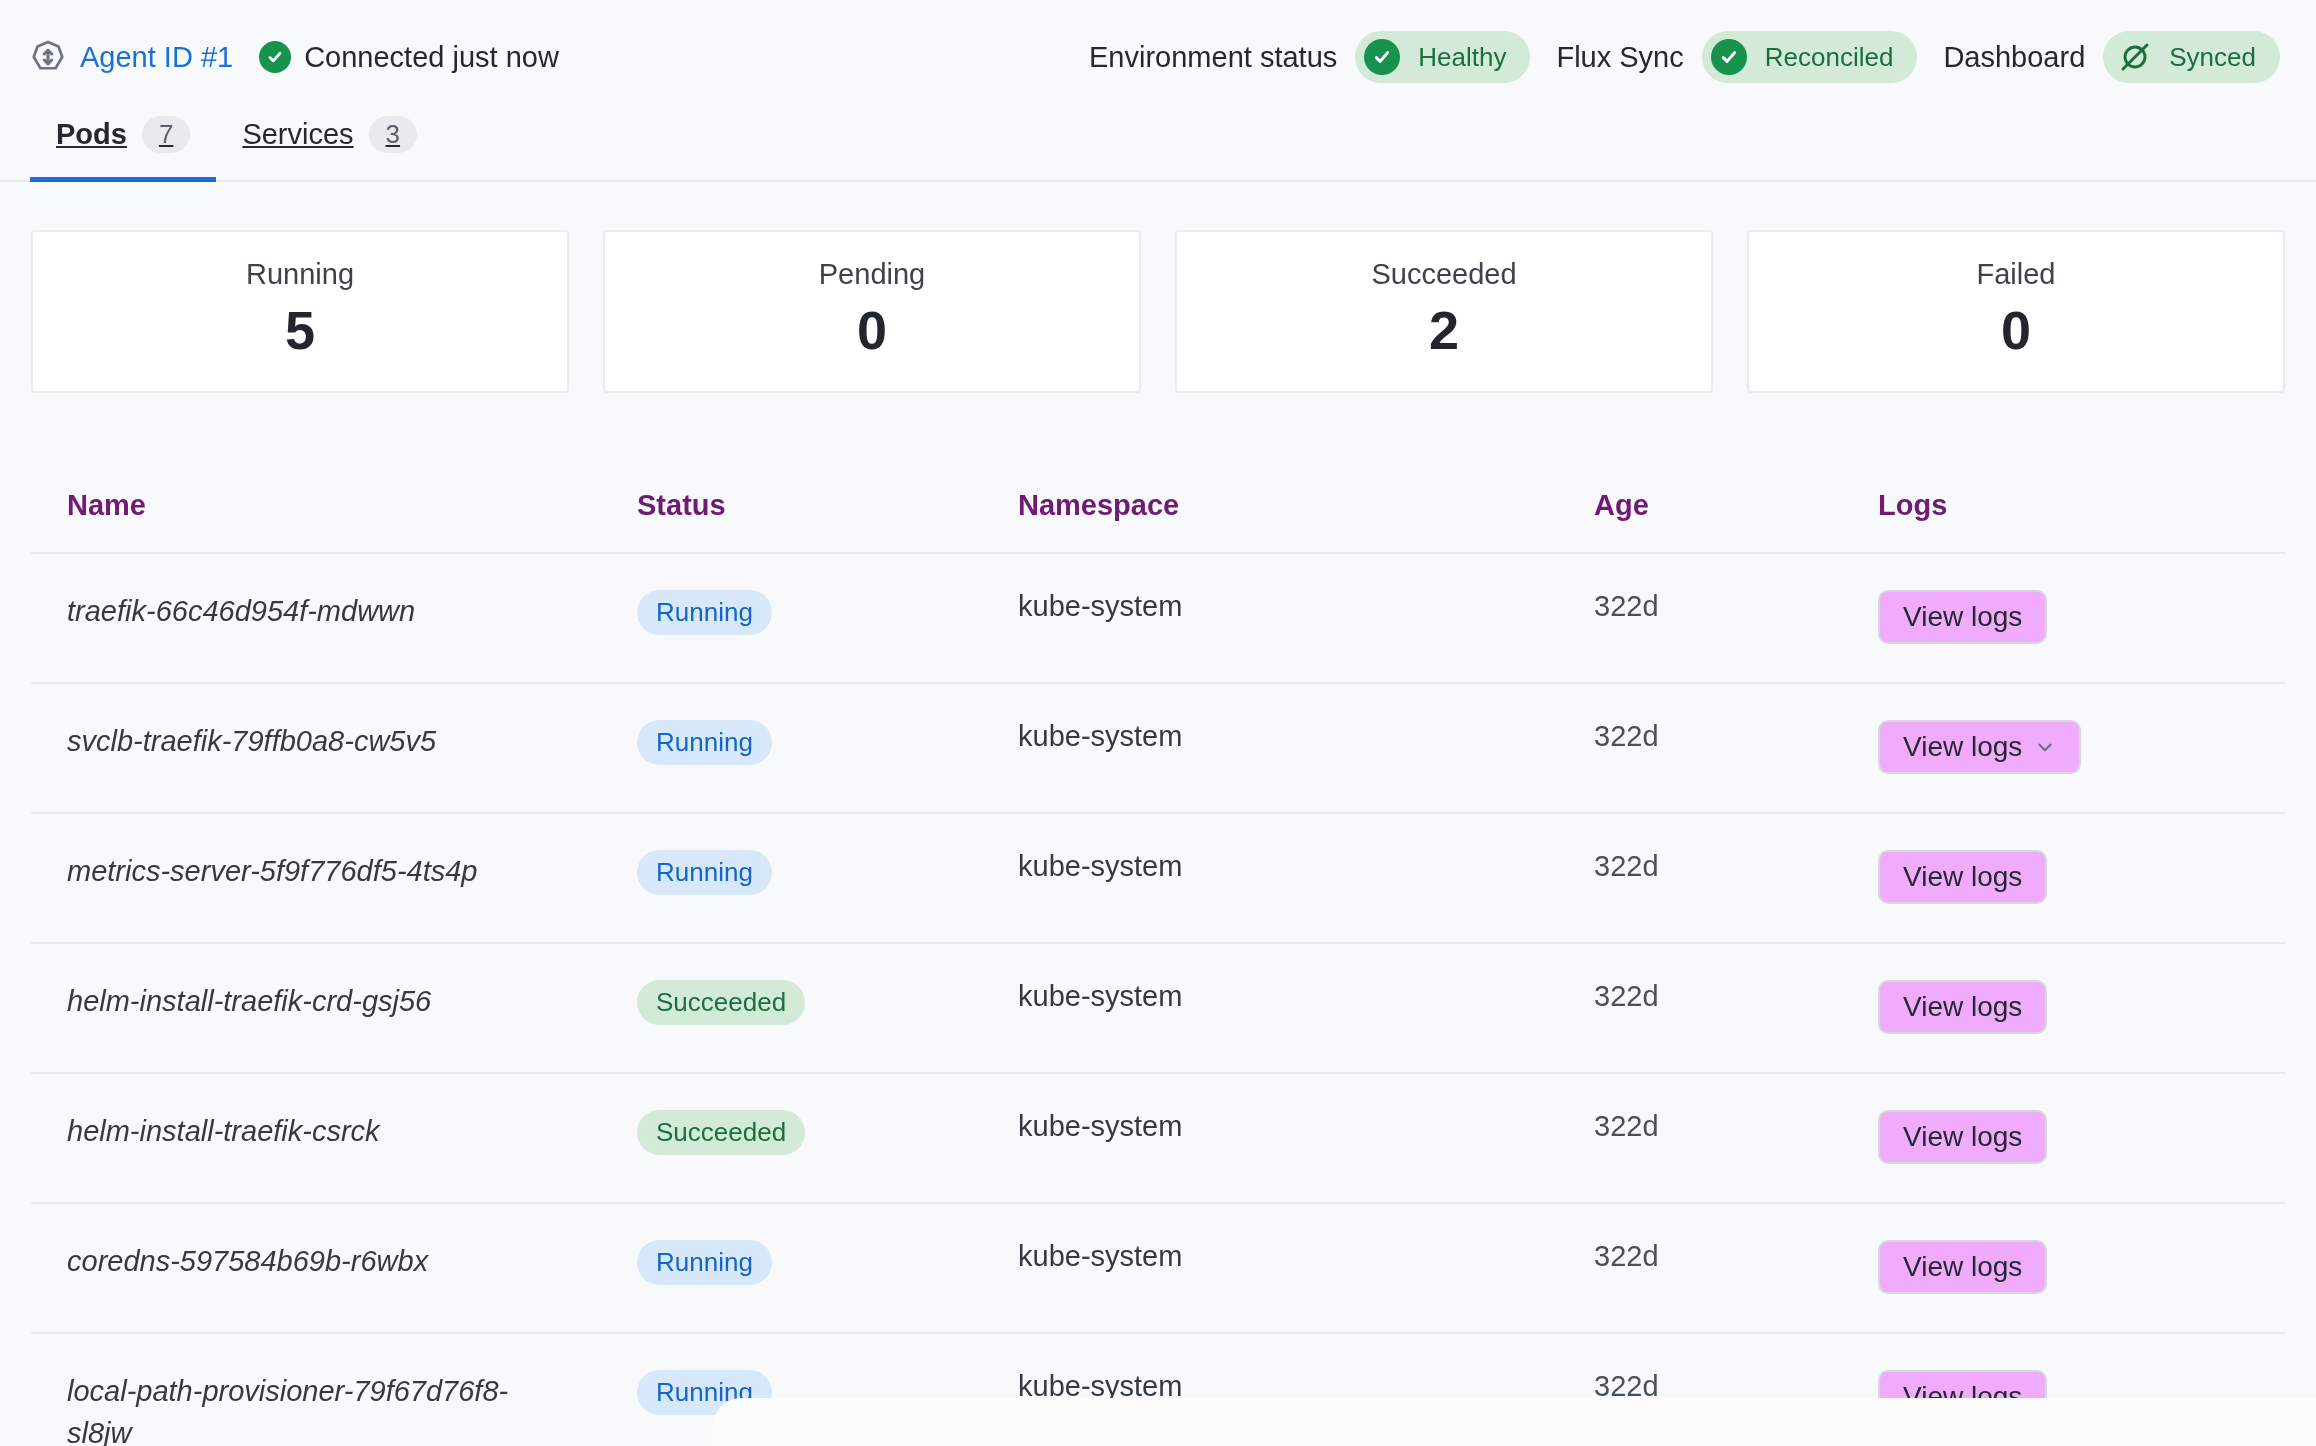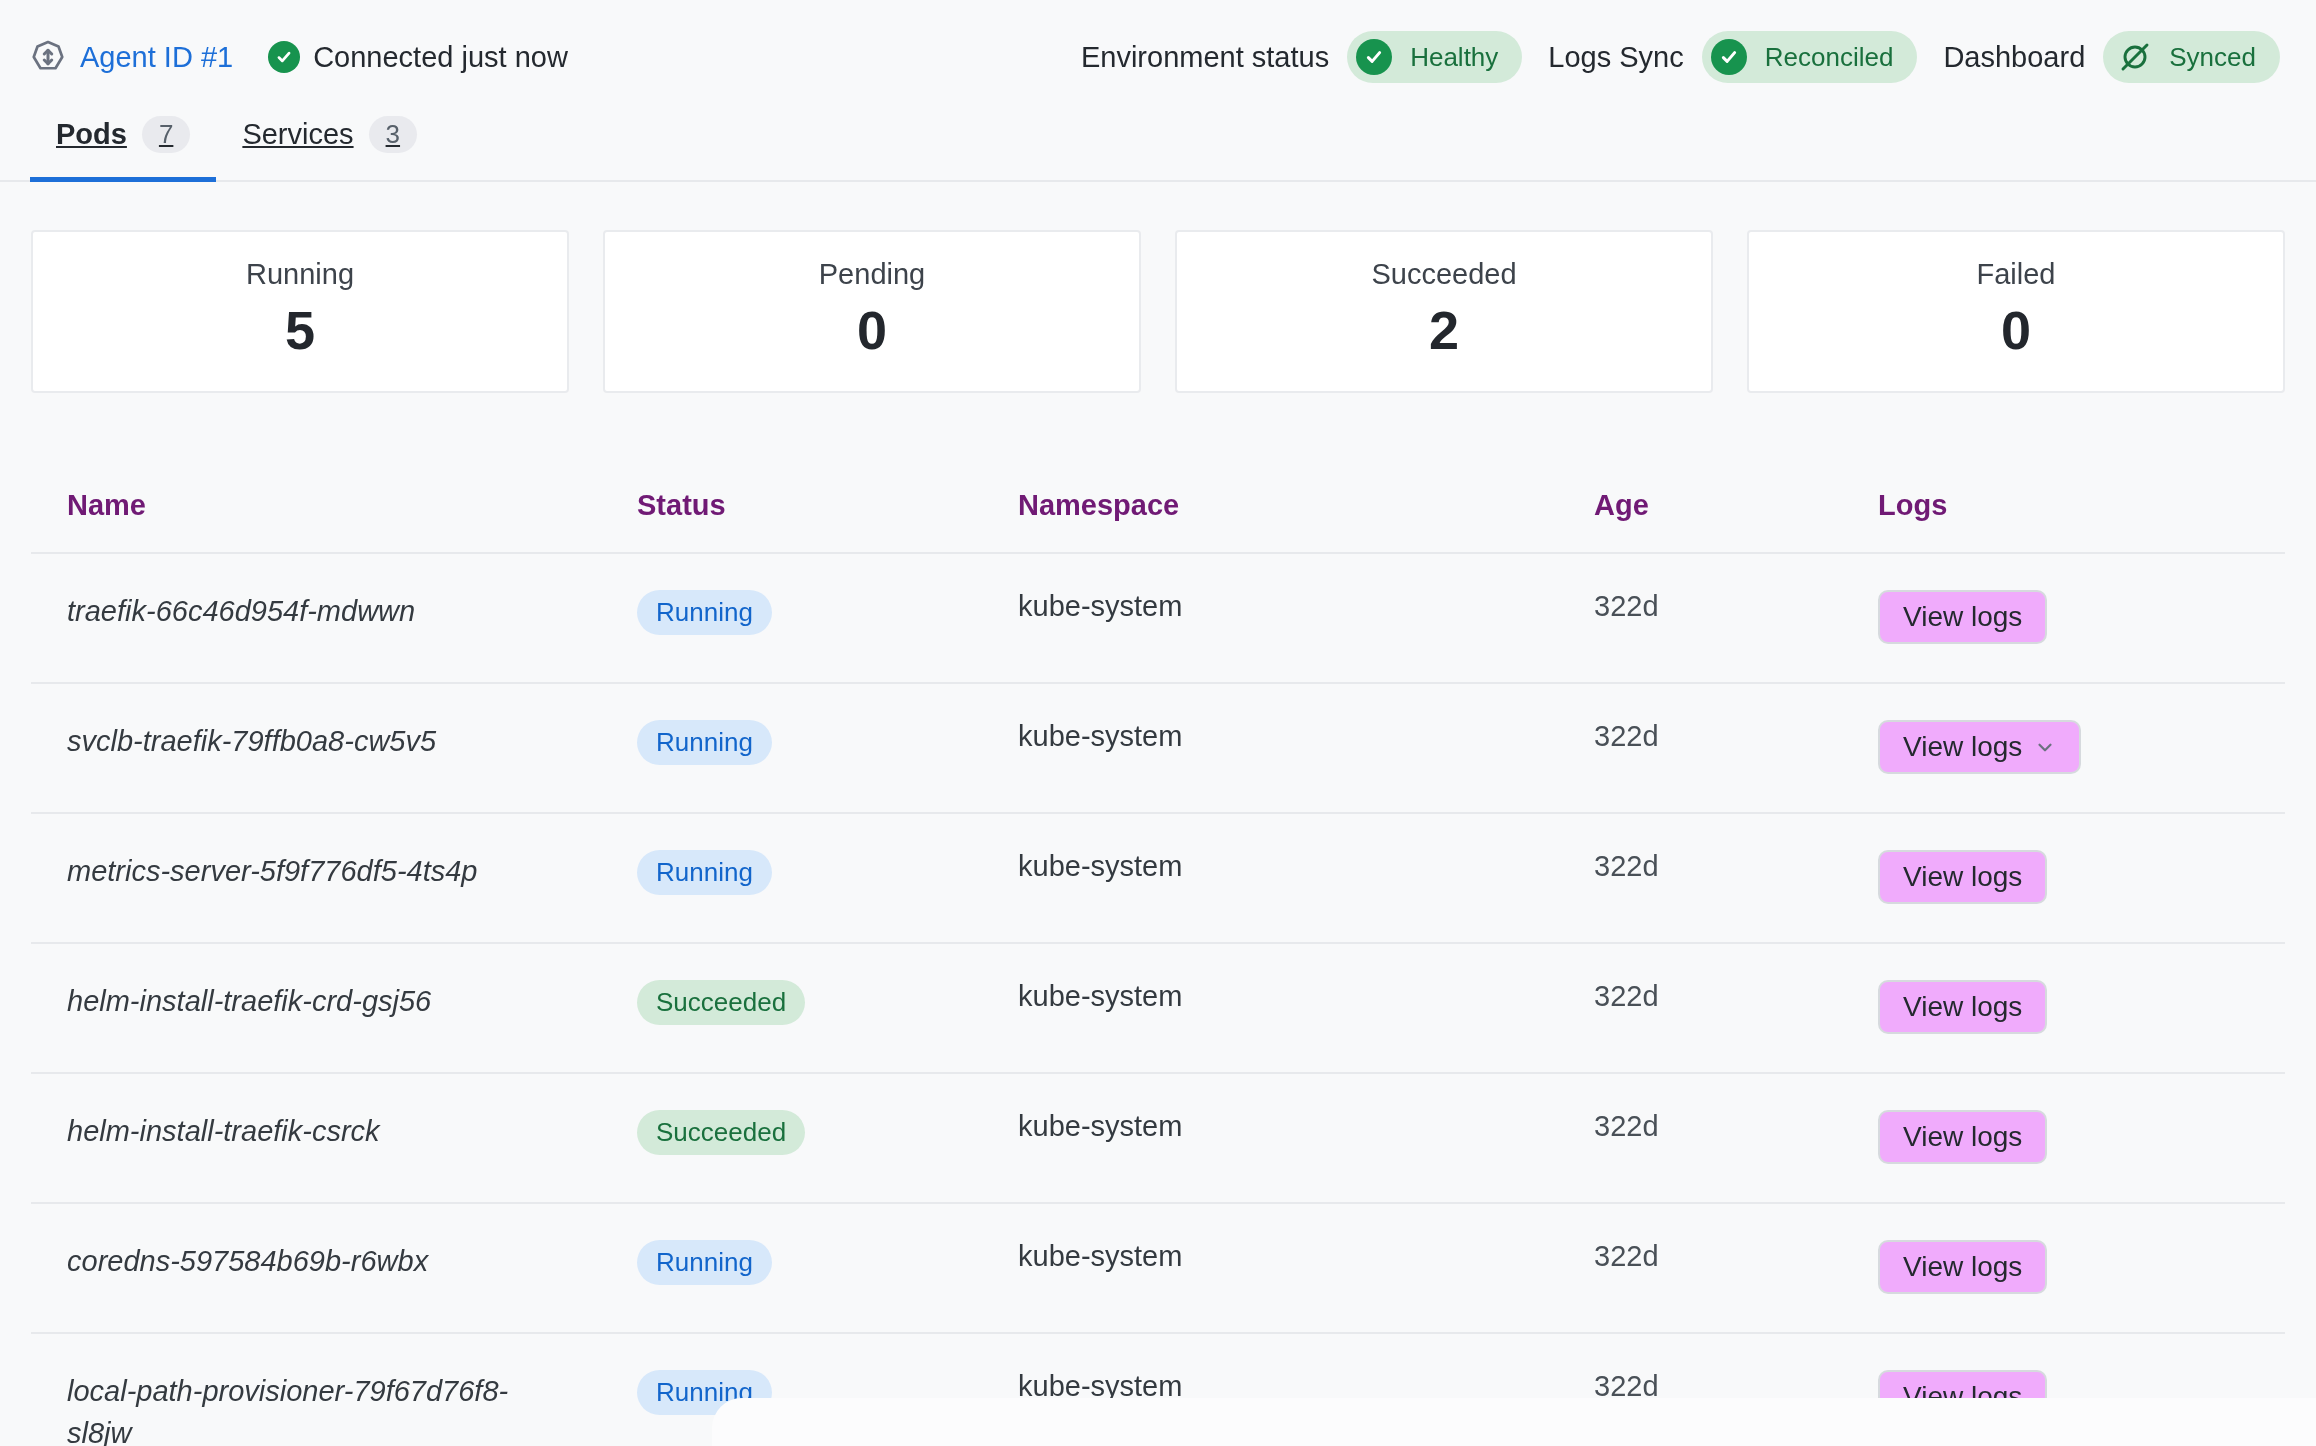--- a/index.html
+++ b/index.html
@@ -10,21 +10,21 @@
     color: var(--text-dark);
     position: relative;
     overflow: hidden;
   }
 
   
   .topbar {
     display: flex; justify-content: space-between; align-items: center;
     padding: 30px 36px 0 30px; height: 84px;
   }
-  .topbar-left, .topbar-right { display: flex; align-items: center; gap: 9px; }
+  .topbar-left, .topbar-right { display: flex; align-items: center; }
   .agent-group { display: flex; align-items: center; gap: 14px; }
   .agent-link { color: var(--accent-blue); font-size: 29px; text-decoration: none; cursor: pointer; }
   .conn-group { display: flex; align-items: center; gap: 13px; margin-left: 26px; }
   .conn-text { font-size: 29px; color: var(--text-dark); }
   .check-circle {
     width: 32px; height: 32px; border-radius: 50%;
     background: var(--green-fill);
     display: inline-flex; align-items: center; justify-content: center; flex: none;
   }
   .check-circle svg { width: 18px; height: 18px; }
@@ -142,21 +142,21 @@
       <span class="badge-pill">
         <span class="circ">
           <svg viewBox="0 0 16 16" fill="none" stroke="#ffffff" stroke-width="2.4" stroke-linecap="round" stroke-linejoin="round">
               <polyline points="3.5,8.5 6.5,11.5 12.5,4.5"></polyline>
             </svg>
         </span>
         <span>Healthy</span>
       </span>
     </div>
     <div class="status-group">
-      <span class="status-label">Logs Sync</span>
+      <span class="status-label">Flux Sync</span>
       <span class="badge-pill">
         <span class="circ">
           <svg viewBox="0 0 16 16" fill="none" stroke="#ffffff" stroke-width="2.4" stroke-linecap="round" stroke-linejoin="round">
               <polyline points="3.5,8.5 6.5,11.5 12.5,4.5"></polyline>
             </svg>
         </span>
         <span>Reconciled</span>
       </span>
     </div>
     <div class="status-group">

